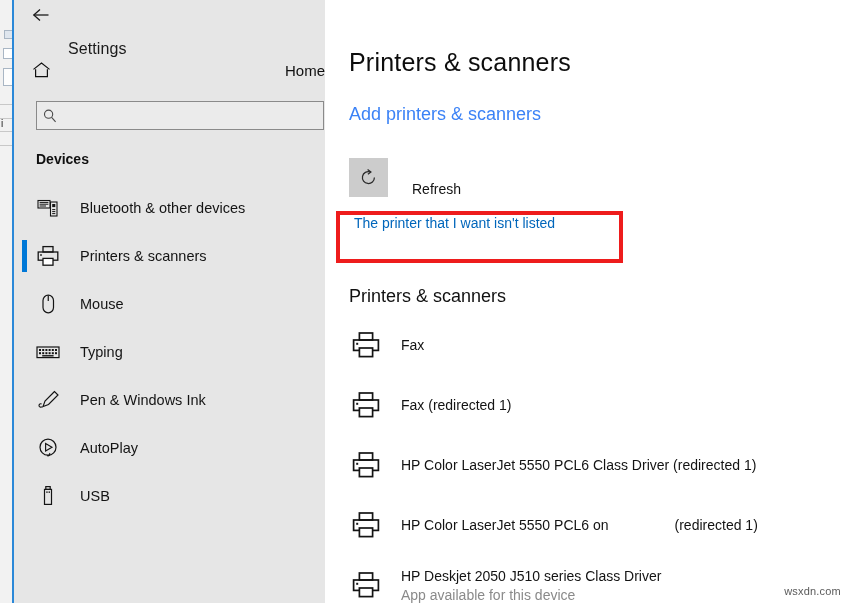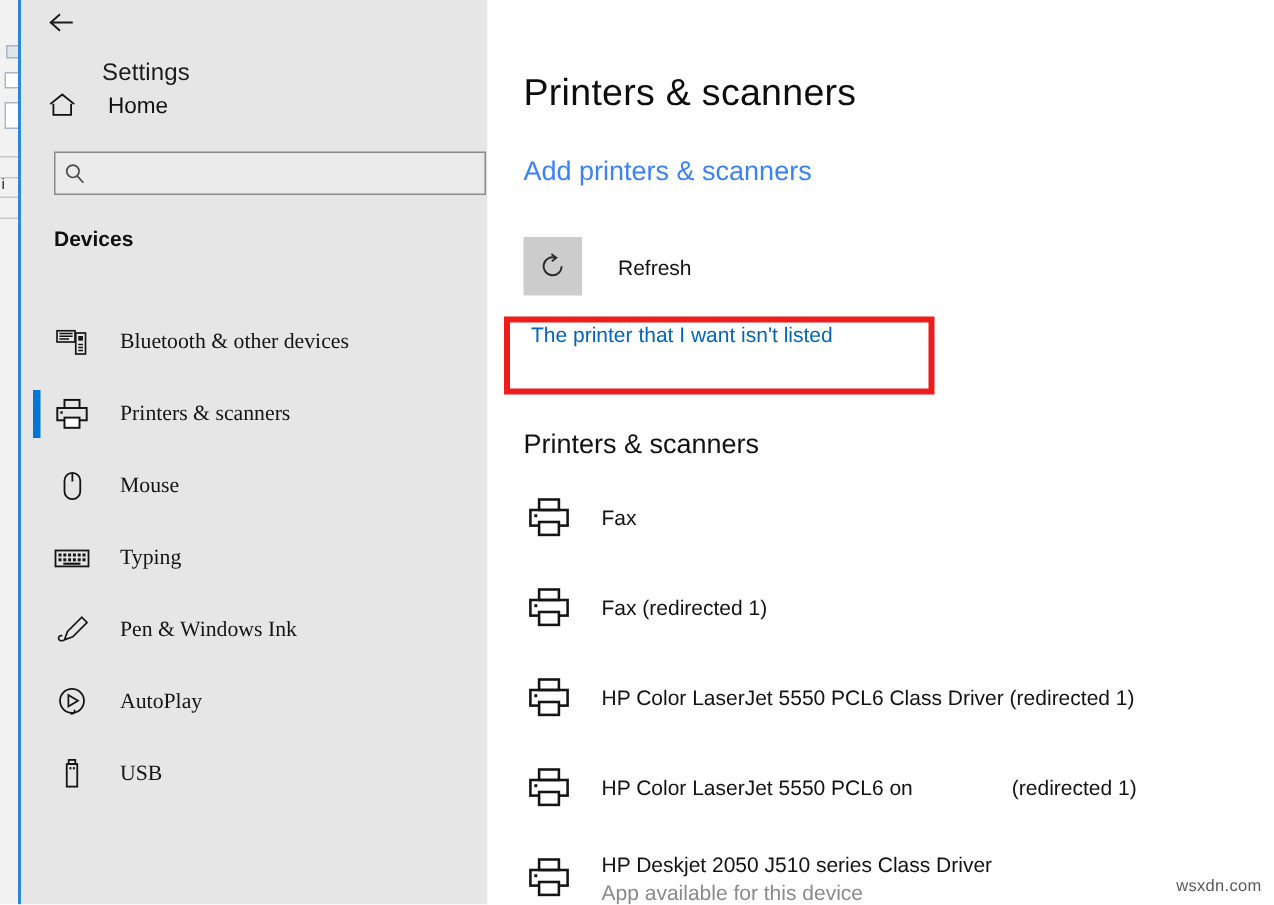--- a/index.html
+++ b/index.html
@@ -88,20 +88,21 @@
     letter-spacing: .1px;
     margin-top: 36px;
   }
 
   .home-row {
     position: absolute;
     left: 0; top: 55px;
     width: 311px; height: 30px;
     display: flex; align-items: center;
     cursor: default;
+    justify-content: space-between;
   }
   .home-icon {
     width: 22px; height: 22px;
     margin-left: 16px;
     display: flex; align-items: center; justify-content: center;
   }
   .home-label {
     margin-left: 20px;
     font-size: 15px;
     color: #101010;
@@ -136,23 +137,22 @@
   .group-title {
     position: absolute;
     left: 22px; top: 151px;
     font-size: 14px;
     font-weight: bold;
     color: #101010;
   }
 
   .nav-list {
     position: absolute;
-    left: 0; top: 204px;
+    left: 0; top: 184px;
     width: 270px;
-    font-family: Liberation Serif, serif;
   }
   .nav-item {
     position: relative;
     height: 48px;
     display: flex;
     align-items: center;
     cursor: default;
   }
   .nav-item .sel-bar {
     position: absolute;
@@ -193,21 +193,21 @@
   .section-add {
     position: absolute;
     left: 24px; top: 104px;
     font-size: 18px;
     color: #3b82f6;
   }
 
   .refresh-row {
     position: absolute;
     left: 24px; top: 158px;
-    display: flex; align-items: center;
+    display: flex; align-items: flex-end;
     cursor: default;
   }
   .refresh-btn {
     width: 39px; height: 39px;
     background: #cccccc;
     display: flex; align-items: center; justify-content: center;
     flex: 0 0 auto;
   }
   .refresh-label {
     margin-left: 24px;

